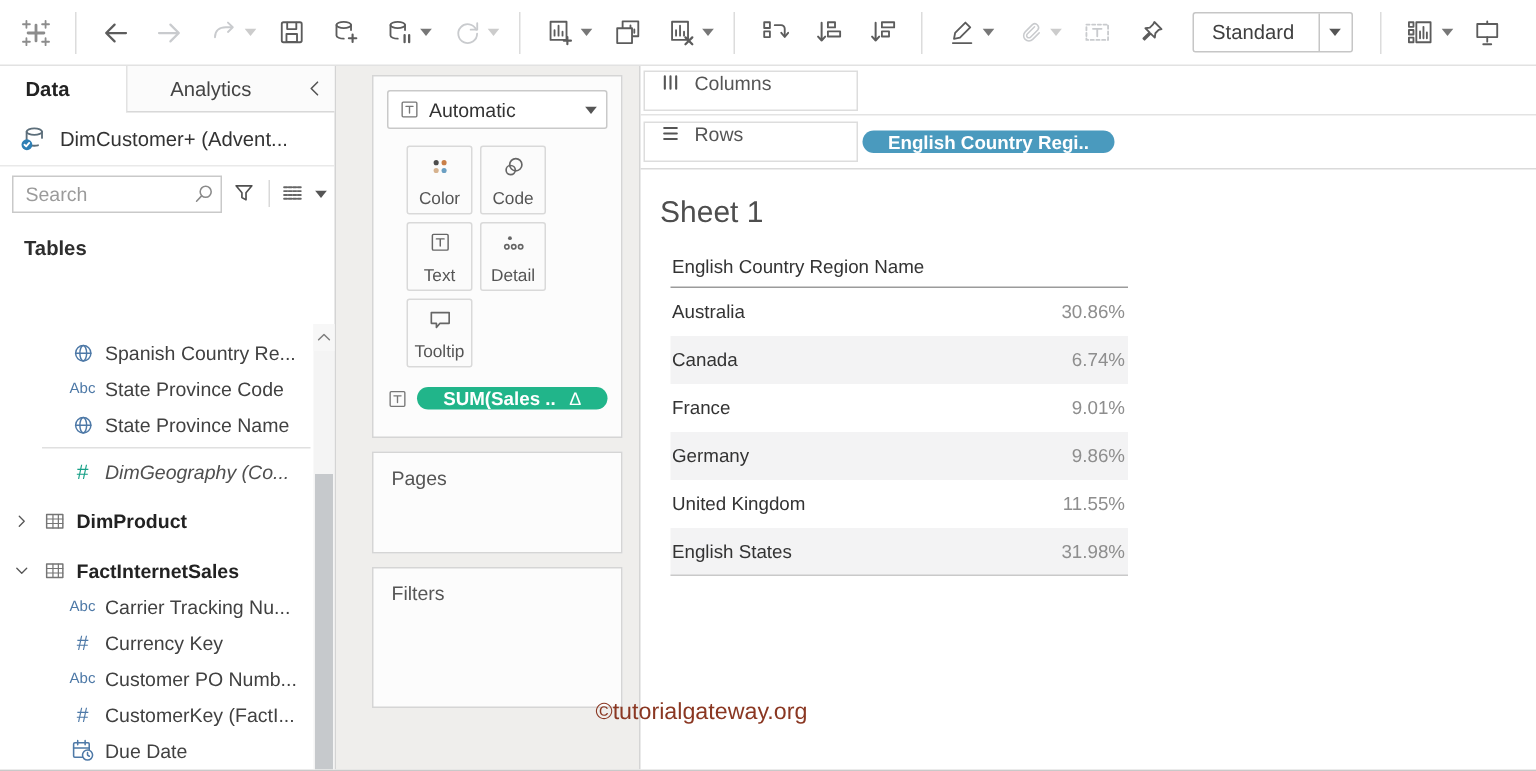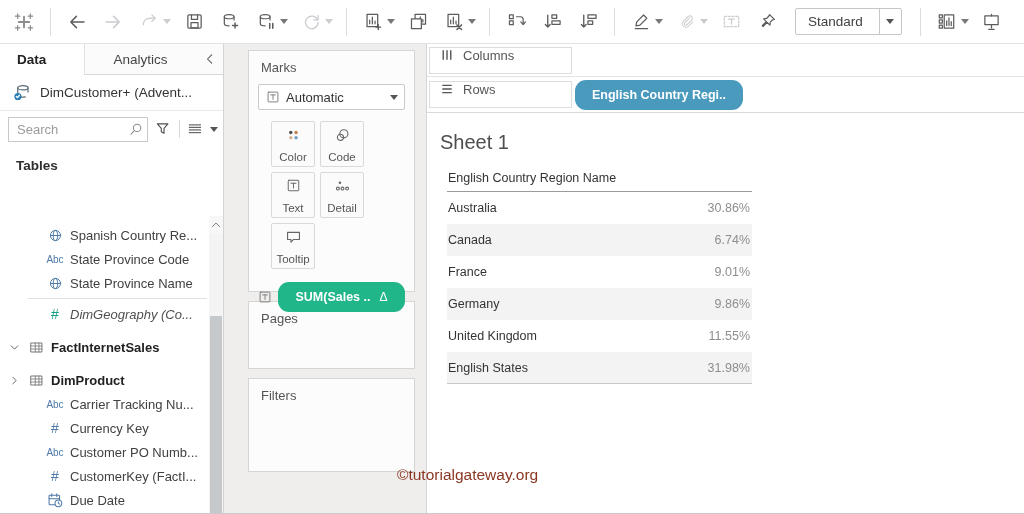--- a/index.html
+++ b/index.html
@@ -79,21 +79,21 @@
   .marktype .tic { color: #777; display: inline-flex; margin: 0 6px 0 7px; }
   .marktype .mlabel { flex: 1; font-size: 13px; color: #333; }
   .marktype .mcaret { width: 20px; display: flex; justify-content: center; color: #555; }
   #marks-buttons { display: flex; flex-wrap: wrap; gap: 5px; padding: 11px 9px 0 22px; align-items: flex-end; }
   .mbtn { width: 44px; height: 46px; border: 1px solid #d9d9d9; border-radius: 2px; background: #fbfbfb;
           position: relative; display: flex; align-items: flex-end; justify-content: center; padding-bottom: 3px; }
   .mbtn .mic { position: absolute; top: 5px; left: 0; right: 0; display: flex; justify-content: center; color: #666; }
   .mbtn .mlab { font-size: 11.5px; color: #555; }
   .pillrow { display: flex; align-items: center; gap: 6px; padding: 13px 9px 0 9px; }
   .pillrow .tic { color: #777; display: inline-flex; flex: none; }
-  .pill { height: 30px; border-radius: 11px; display: flex; align-items: center; justify-content: center;
+  .pill { height: 15px; border-radius: 11px; display: flex; align-items: center; justify-content: center;
           color: #fff; font-size: 12.5px; font-weight: 700; }
   .pill.green { flex: 1; gap: 9px; }
   .pill .delta { font-weight: 400; font-size: 12px; }
 
   
   #rightpane { position: absolute; top: 44px; left: 426px; right: 0; bottom: 0;
                background: #fff; border-left: 1px solid #d5d5d5; }
   .shelf { display: flex; align-items: center; border-bottom: 1px solid #e3e3e3; }
   .shelf.cols { height: 33px; }
   .shelf.rows { height: 36px; border-bottom: 1px solid #dadada; }
@@ -388,48 +388,48 @@
         <div class="fdivider"></div>
         <div class="frow italic">
           <span class="fic">
             <span class="hash" style="color:#17a087">#</span>
           </span>
           <span class="flabel">DimGeography (Co...</span>
         </div>
         <div class="frow trow">
           <span class="car">
             <svg width="11" height="11" viewBox="0 0 20 20" fill="none" stroke="currentColor" stroke-width="1.3" stroke-linecap="round" stroke-linejoin="round">
-              <path d="M4 7l6 6 6-6" stroke-width="1.6"></path>
+              <path d="M7 4l6 6-6 6" stroke-width="1.6"></path>
             </svg>
           </span>
           <span class="fic">
             <span class="ic-grey" style="display:inline-flex">
               <svg width="15" height="15" viewBox="0 0 20 20" fill="none" stroke="currentColor" stroke-width="1.3" stroke-linecap="round" stroke-linejoin="round">
                 <rect x="2.8" y="4" width="14.4" height="12"></rect>
                 <path d="M2.8 8h14.4M2.8 12h14.4M8.4 4v12M13.2 4v12" stroke-width="1.1"></path>
               </svg>
             </span>
           </span>
-          <span class="flabel">FactInternetSales</span>
+          <span class="flabel">DimProduct</span>
         </div>
         <div class="frow trow">
           <span class="car">
             <svg width="11" height="11" viewBox="0 0 20 20" fill="none" stroke="currentColor" stroke-width="1.3" stroke-linecap="round" stroke-linejoin="round">
-              <path d="M7 4l6 6-6 6" stroke-width="1.6"></path>
+              <path d="M4 7l6 6 6-6" stroke-width="1.6"></path>
             </svg>
           </span>
           <span class="fic">
             <span class="ic-grey" style="display:inline-flex">
               <svg width="15" height="15" viewBox="0 0 20 20" fill="none" stroke="currentColor" stroke-width="1.3" stroke-linecap="round" stroke-linejoin="round">
                 <rect x="2.8" y="4" width="14.4" height="12"></rect>
                 <path d="M2.8 8h14.4M2.8 12h14.4M8.4 4v12M13.2 4v12" stroke-width="1.1"></path>
               </svg>
             </span>
           </span>
-          <span class="flabel">DimProduct</span>
+          <span class="flabel">FactInternetSales</span>
         </div>
         <div class="frow">
           <span class="fic">
             <span class="abc">Abc</span>
           </span>
           <span class="flabel">Carrier Tracking Nu...</span>
         </div>
         <div class="frow">
           <span class="fic">
             <span class="hash">#</span>
@@ -468,21 +468,20 @@
           <svg width="12" height="12" viewBox="0 0 20 20" fill="none" stroke="currentColor" stroke-width="1.3" stroke-linecap="round" stroke-linejoin="round">
             <path d="M4 12.6l6-6 6 6" stroke-width="1.6"></path>
           </svg>
         </div>
       <div class="thumb"></div>
     </div>
   </div>
 
   <div id="middle">
     <div class="card marks">
-      <div class="card-title">Marks</div>
       <div class="marktype">
         <span class="tic" id="mt-icon">
             <svg width="14" height="14" viewBox="0 0 20 20" fill="none" stroke="currentColor" stroke-width="1.3" stroke-linecap="round" stroke-linejoin="round">
               <rect x="3" y="3" width="14" height="14" rx="1"></rect>
               <path d="M6.6 7h6.8M10 7v6.4"></path>
             </svg>
           </span>
         <span class="mlabel">Automatic</span>
         <span class="mcaret" id="mt-caret">
             <svg width="8" height="5" viewBox="0 0 8 5" fill="currentColor" stroke="none">

